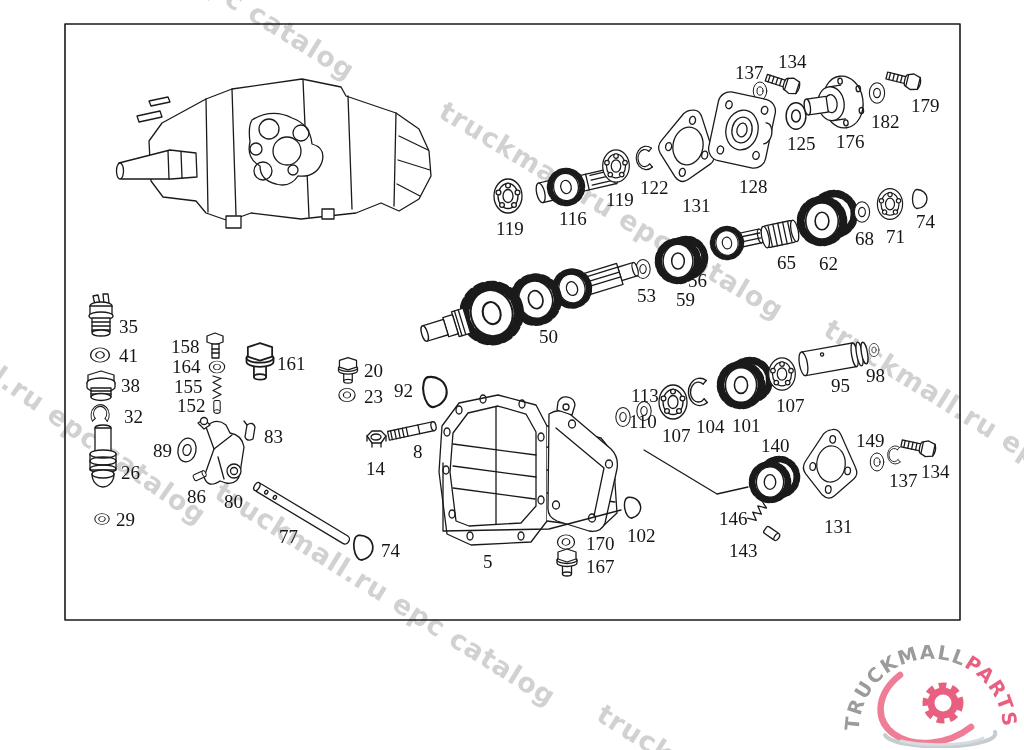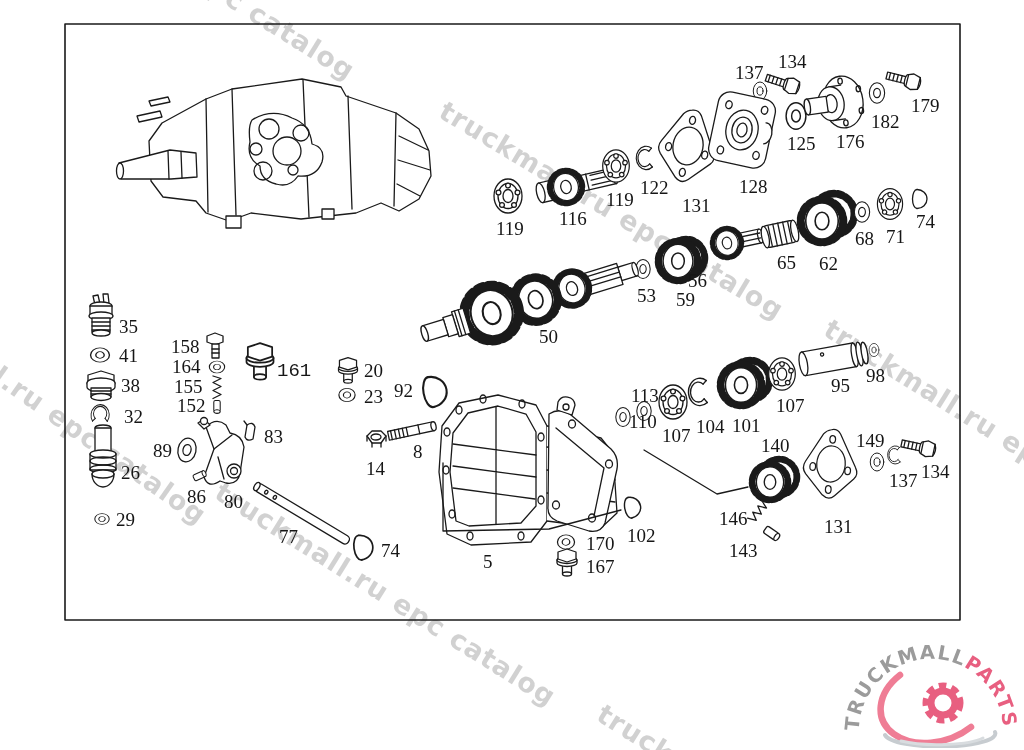--- a/index.html
+++ b/index.html
@@ -376,21 +376,21 @@
       <span class="plabel" style="left: 119px; top: 317px;">35</span>
       <span class="plabel" style="left: 119px; top: 346px;">41</span>
       <span class="plabel" style="left: 121px; top: 376px;">38</span>
       <span class="plabel" style="left: 124px; top: 407px;">32</span>
       <span class="plabel" style="left: 121px; top: 463px;">26</span>
       <span class="plabel" style="left: 116px; top: 510px;">29</span>
       <span class="plabel" style="left: 171px; top: 337px;">158</span>
       <span class="plabel" style="left: 172px; top: 357px;">164</span>
       <span class="plabel" style="left: 174px; top: 377px;">155</span>
       <span class="plabel" style="left: 177px; top: 396px;">152</span>
-      <span class="plabel" style="left: 277px; top: 362px; font-family: Liberation Mono, monospace;">161</span>
+      <span class="plabel" style="left: 277px; top: 354px;">161</span>
       <span class="plabel" style="left: 153px; top: 441px;">89</span>
       <span class="plabel" style="left: 264px; top: 427px;">83</span>
       <span class="plabel" style="left: 187px; top: 487px;">86</span>
       <span class="plabel" style="left: 224px; top: 492px; text-align: right;">80</span>
       <span class="plabel" style="left: 364px; top: 361px;">20</span>
       <span class="plabel" style="left: 364px; top: 387px;">23</span>
       <span class="plabel" style="left: 394px; top: 381px;">92</span>
       <span class="plabel" style="left: 366px; top: 459px;">14</span>
       <span class="plabel" style="left: 413px; top: 442px;">8</span>
       <span class="plabel" style="left: 279px; top: 527px;">77</span>

